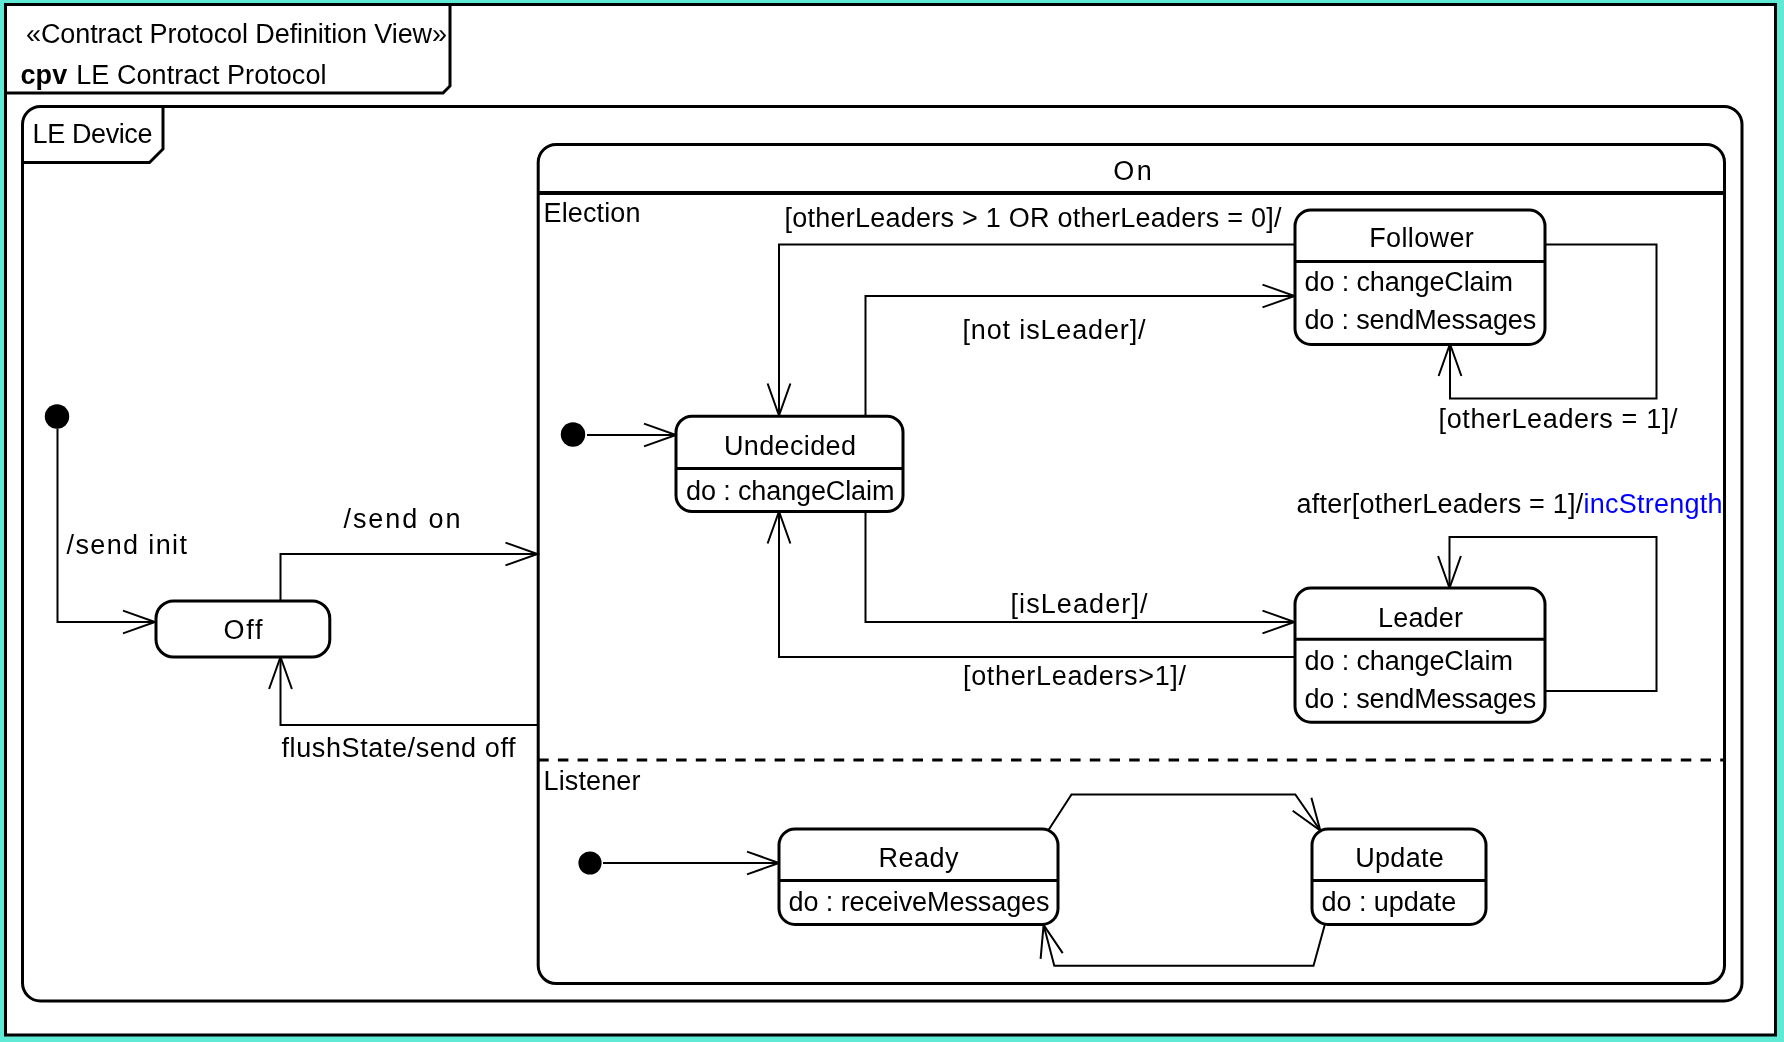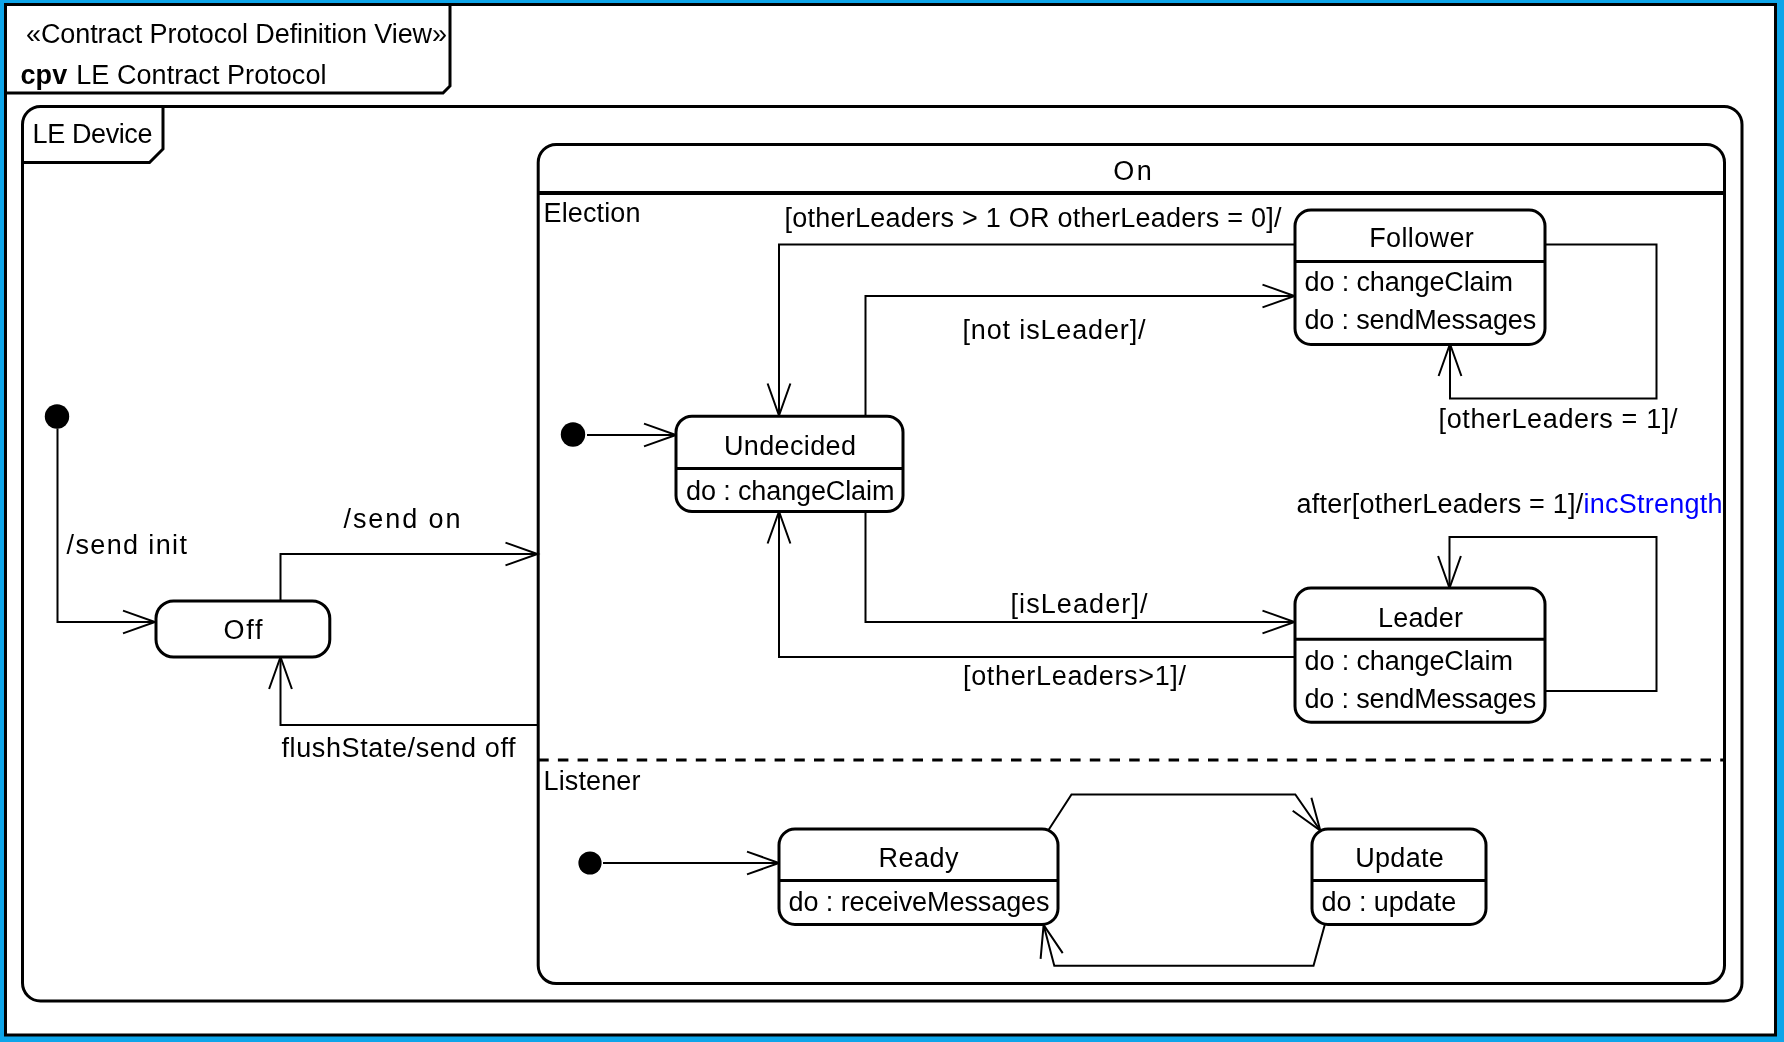--- a/index.html
+++ b/index.html
@@ -1,19 +1,19 @@
 <!DOCTYPE html>
 <html><head>
 <meta charset="utf-8">
 <title>LE Contract Protocol</title>
 <style>
   html,body{margin:0;padding:0;background:#ffffff;}
   body{width:1784px;height:1042px;overflow:hidden;
        font-family:"Liberation Sans",sans-serif;}
-  #stage{position:relative;width:1784px;height:1042px;background:#0ea5e9;}
+  #stage{position:relative;width:1784px;height:1042px;background:#5eead4;}
   svg#diagram{position:absolute;top:0;left:0;display:block;}
   .shape{fill:#fff;stroke:#000;stroke-width:3;stroke-linejoin:miter;}
   .nofill{fill:none;}
   .sep{stroke:#000;stroke-width:3;fill:none;}
   .sep4{stroke:#000;stroke-width:4;fill:none;}
   .link{stroke:#000;stroke-width:2;fill:none;stroke-linecap:butt;stroke-linejoin:miter;}
   .ah{stroke:#000;stroke-width:2;fill:none;stroke-linecap:butt;stroke-linejoin:miter;}
   .dot{fill:#000;stroke:none;}
   .dash{stroke:#000;stroke-width:3;fill:none;stroke-dasharray:10.5 9.2;}
   text{font-family:"Liberation Sans",sans-serif;font-size:27px;fill:#000;

